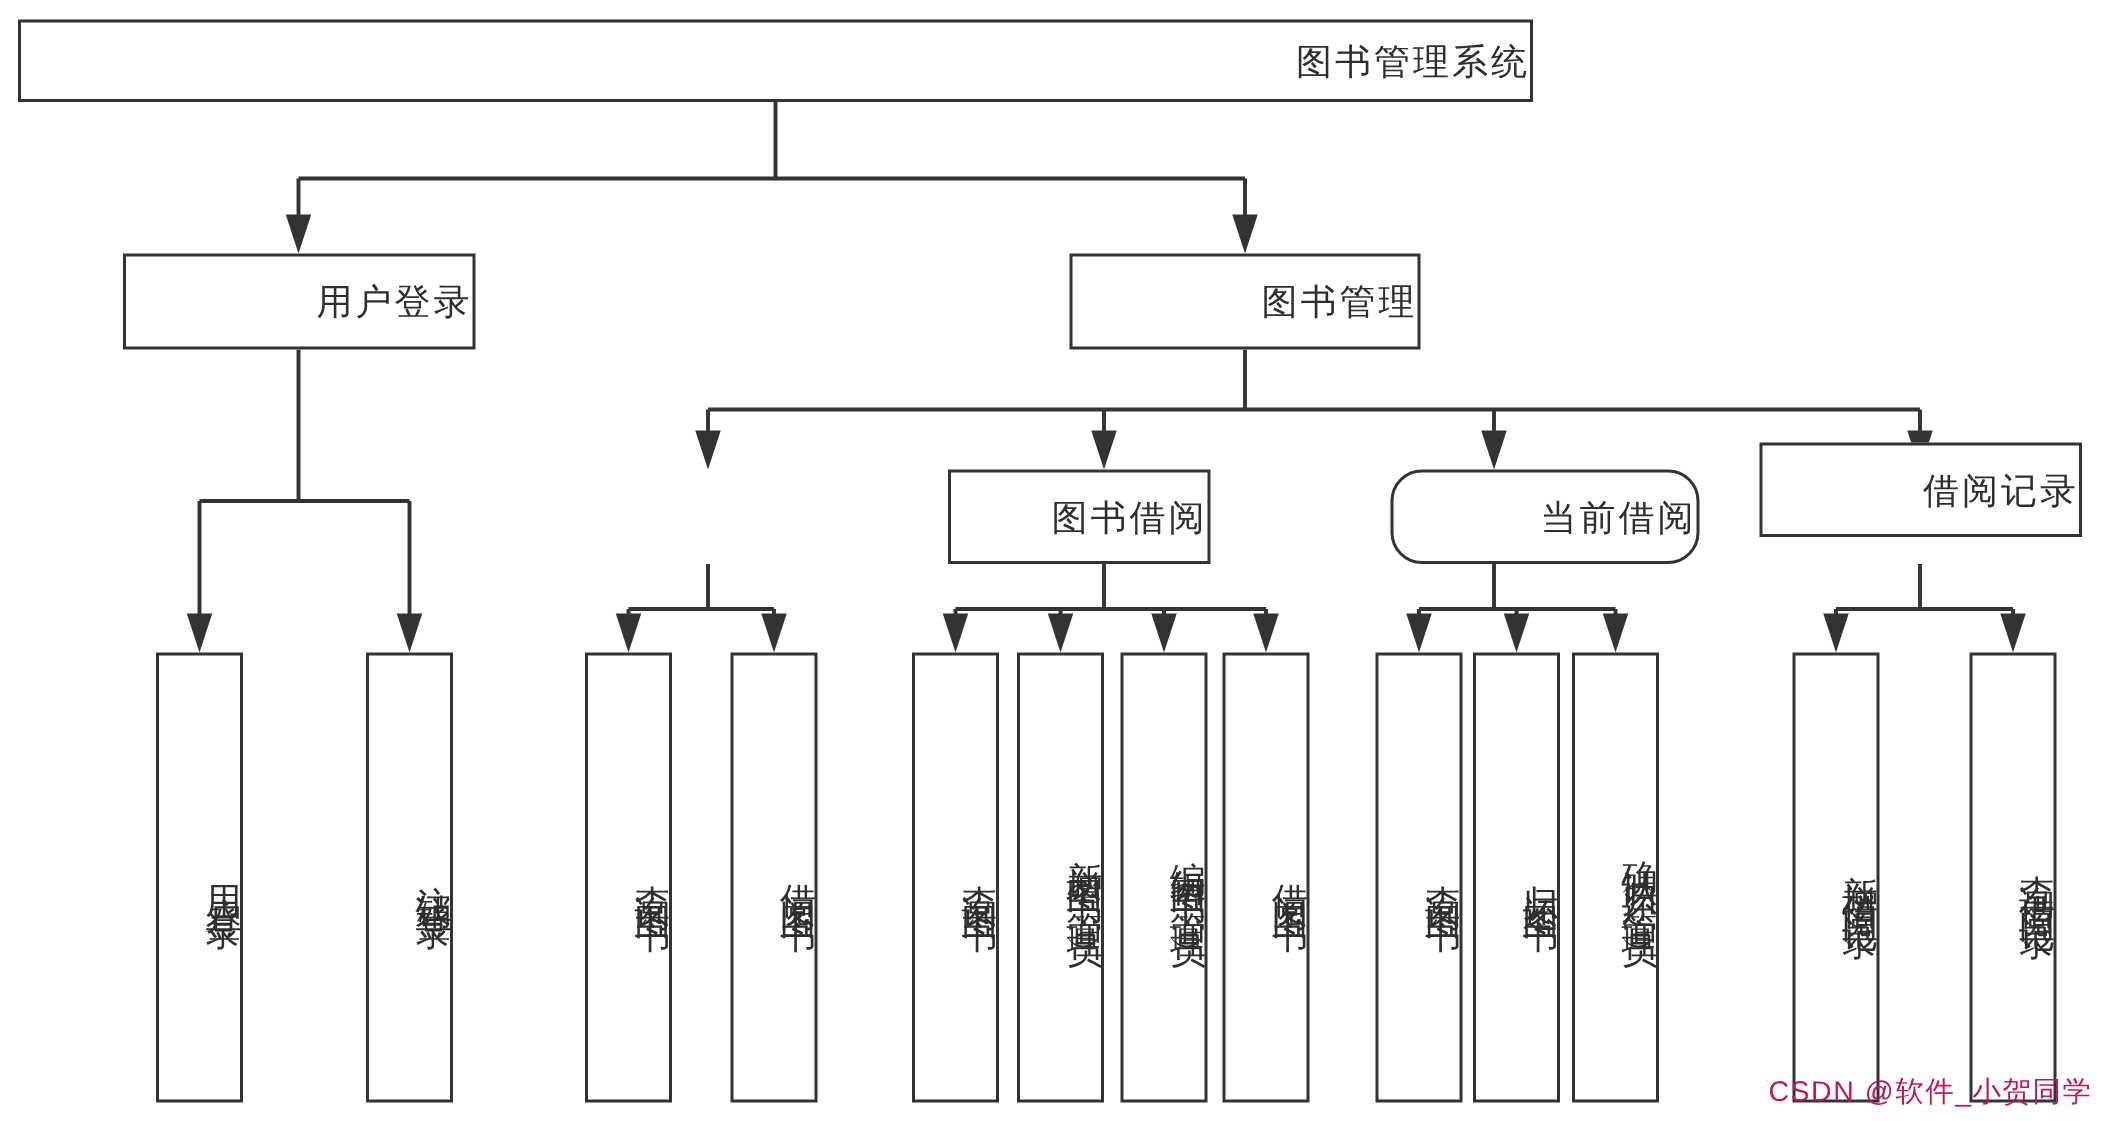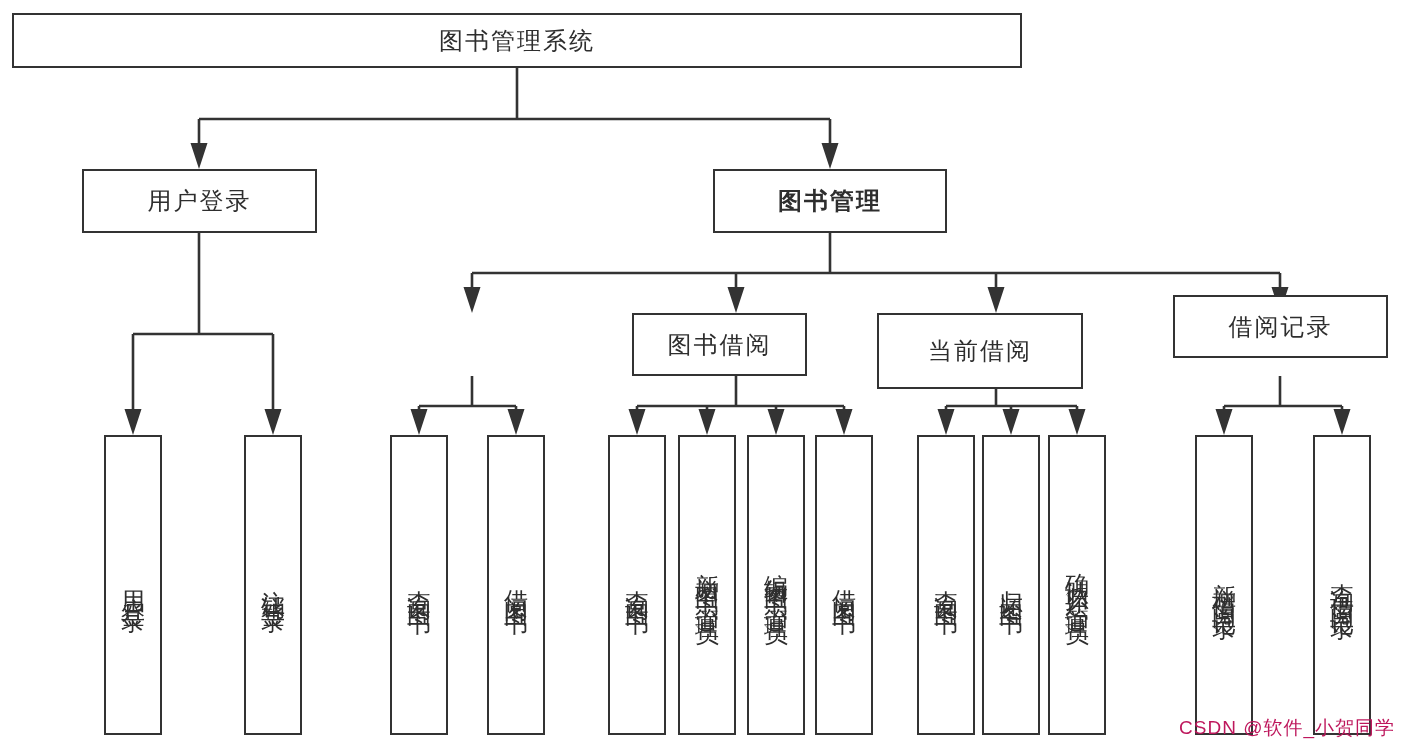--- a/index.html
+++ b/index.html
@@ -16,43 +16,43 @@
     left: 0; top: 0;
     width: 1405px; height: 747px;
   }
   .box {
     position: absolute;
     background: #ffffff;
     border: 2.5px solid #333333;
     box-sizing: border-box;
     display: flex;
     align-items: center;
-    justify-content: center;
+    justify-content: flex-end;
     color: #2e2e2e;
   }
   .hbox span {
     font-size: 24px;
     letter-spacing: 2px;
     white-space: nowrap;
   }
   .leaf { border-width: 2px; }
   .leaf span {
     writing-mode: vertical-rl;
     text-orientation: mixed;
     font-size: 24px;
     letter-spacing: 7px;
     line-height: 1;
   }
   
   .n-root  { left: 12px;   top: 13px;  width: 1010px; height: 55px; }
   .n-l2-0  { left: 82px;   top: 169px; width: 235px;  height: 64px; }
-  .n-l2-1  { left: 713px;  top: 169px; width: 234px;  height: 64px; font-weight: bold; }
+  .n-l2-1  { left: 713px;  top: 169px; width: 234px;  height: 64px; }
   .n-l3-0  { left: 365px;  top: 313px; width: 215px;  height: 63px; }
   .n-l3-1  { left: 632px;  top: 313px; width: 175px;  height: 63px; }
-  .n-l3-2  { left: 877px;  top: 313px; width: 206px;  height: 76px; }
+  .n-l3-2  { left: 927px;  top: 313px; width: 206px;  height: 63px; border-radius: 21px; }
   .n-l3-3  { left: 1173px; top: 295px; width: 215px;  height: 63px; }
   .leaf    { top: 435px; width: 58px; height: 300px; }
   .n-lf-0  { left: 104px; }
   .n-lf-1  { left: 244px; }
   .n-lf-2  { left: 390px; }
   .n-lf-3  { left: 487px; }
   .n-lf-4  { left: 608px; }
   .n-lf-5  { left: 678px; }
   .n-lf-6  { left: 747px; }
   .n-lf-7  { left: 815px; }

